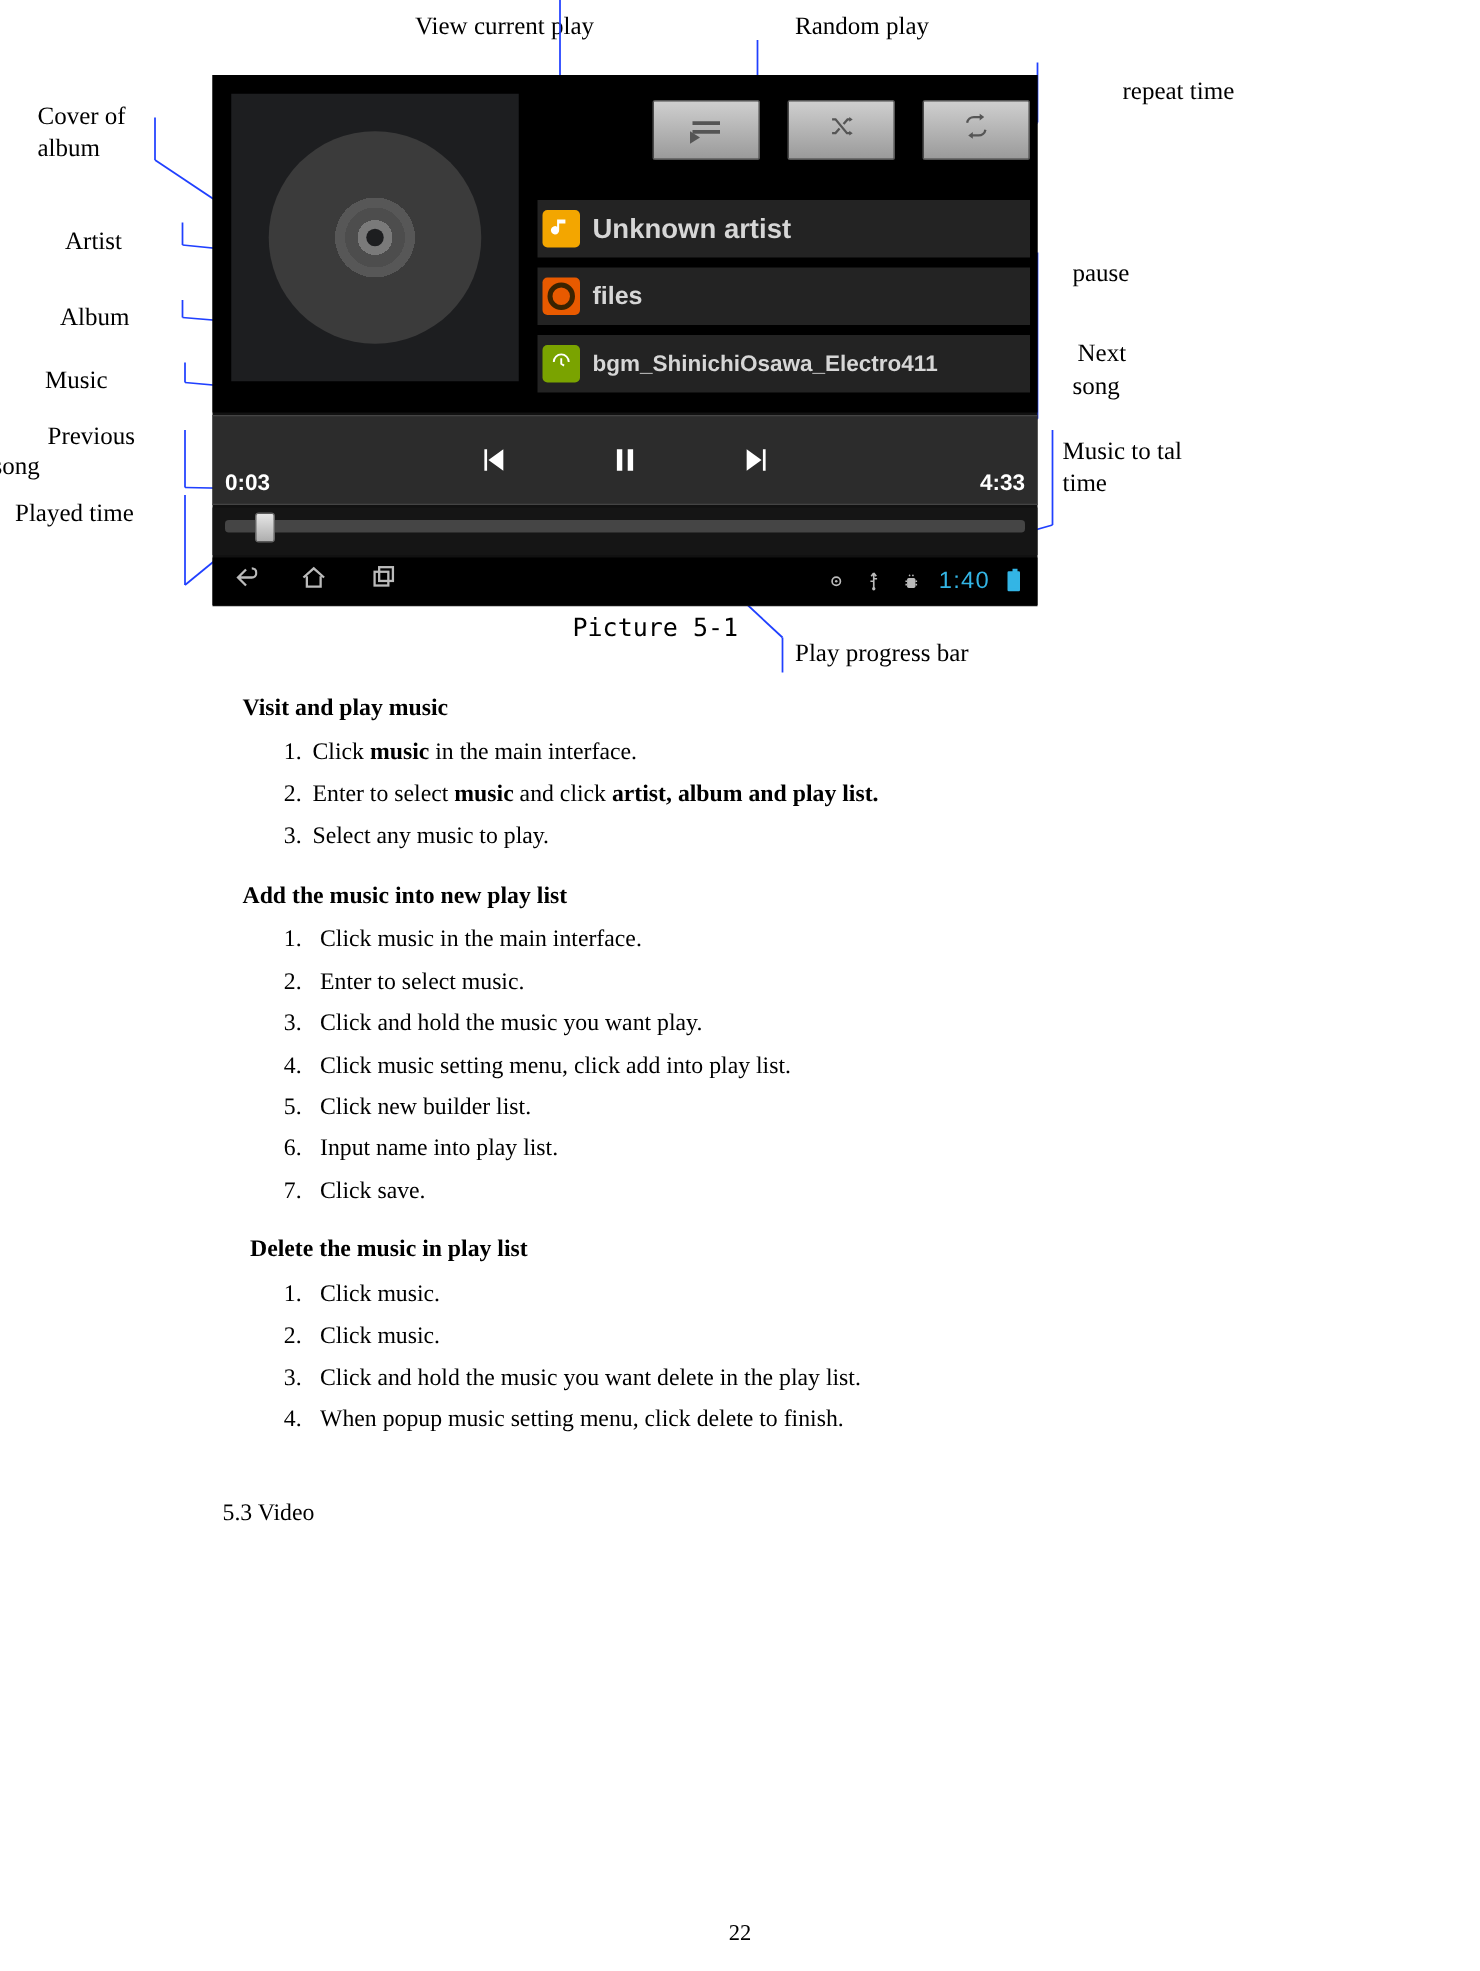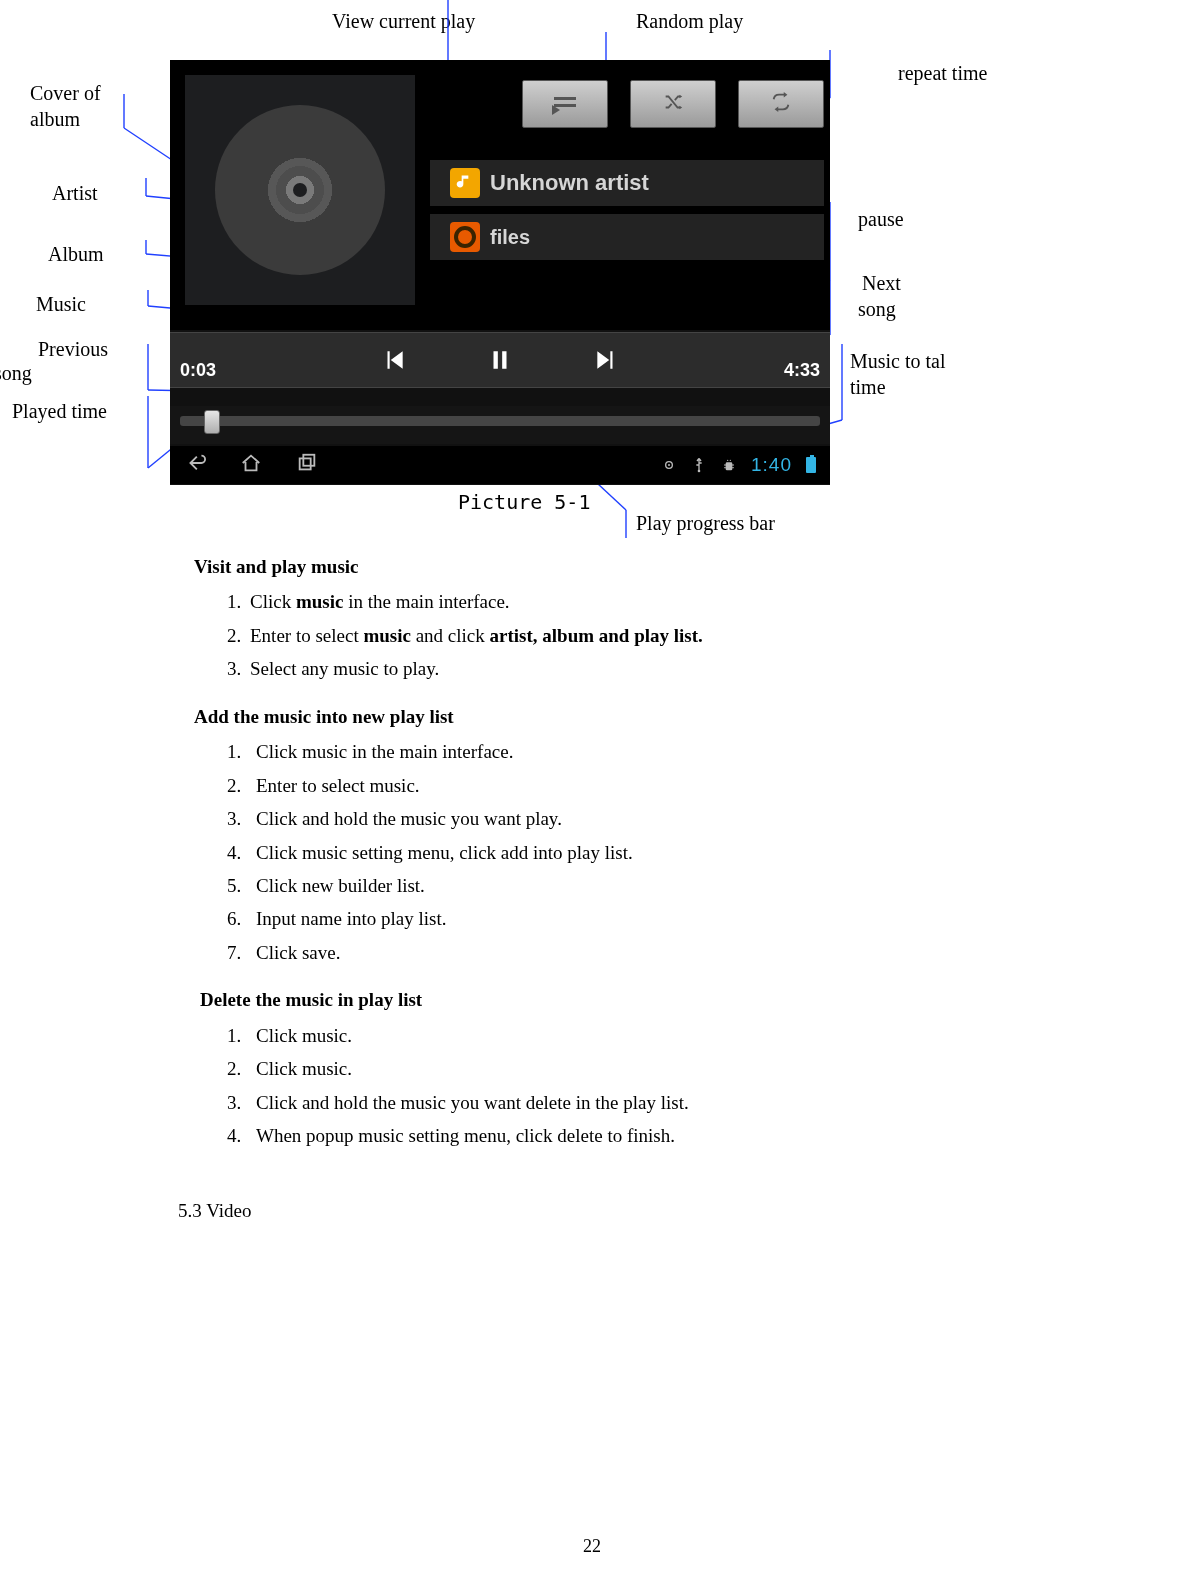--- a/index.html
+++ b/index.html
@@ -64,38 +64,38 @@
   .queue-icon::after { top: 10px; width: 10px; background: transparent;
     border-left: 8px solid #555; border-top: 5px solid transparent; border-bottom: 5px solid transparent;
     left: -2px; height: 0;
   }
   .shuffle-icon svg, .repeat-icon svg { width: 28px; height: 22px; }
 
   .info-rows { position: absolute; left: 260px; top: 100px; right: 6px; }
   .info-row {
     background: #232323;
     height: 46px; margin-bottom: 8px;
-    display: flex; align-items: center; gap: 10px; padding: 0 20px;
+    display: flex; align-items: center; gap: 10px; padding: 0 4px;
     color: #d6d6d6; font-family: Arial, sans-serif; font-weight: bold;
   }
   .info-row .ico {
     width: 30px; height: 30px; border-radius: 4px;
     display: flex; align-items: center; justify-content: center;
     font-size: 18px; color: #fff;
   }
   .ico-artist { background: #f3a600; }
   .ico-artist svg { width: 20px; height: 20px; }
   .ico-album  { background: #e85a00; position: relative; }
   .ico-album::after { content:""; width:14px;height:14px;border:4px solid #3a2300;border-radius:50%; }
   .ico-track  { background: #7aa300; }
   .ico-track svg { width: 18px; height: 18px; }
 
   .transport {
     position: absolute; left: 0; right: 0; top: 272px;
-    height: 56px; background: #2c2c2c;
+    height: 72px; background: #2c2c2c;
     display: flex; align-items: center; justify-content: center; gap: 78px;
     border-top: 1px solid #444; border-bottom: 1px solid #444;
   }
   .transport .time-l, .transport .time-r {
     position: absolute; bottom: 6px; color: #fff;
     font-family: Arial, sans-serif; font-weight: bold; font-size: 18px;
   }
   .transport .time-l { left: 10px; }
   .transport .time-r { right: 10px; }
   .ctl { width: 28px; height: 28px; display:flex;align-items:center;justify-content:center; }
@@ -231,20 +231,28 @@
           <svg viewBox="0 0 24 24">
               <path d="M10 3v10a4 4 0 1 1-2-3V3h8v4h-6" fill="#fff"></path>
             </svg>
         </span>
         <span style="font-size:22px">Unknown artist</span>
       </div>
       <div class="info-row">
         <span class="ico ico-album"></span>
         <span style="font-size:20px">files</span>
       </div>
+      <div class="info-row">
+        <span class="ico ico-track">
+          <svg viewBox="0 0 24 24">
+              <path d="M12 2a8 8 0 0 1 8 8M12 2a8 8 0 0 0-8 8M12 6v6l3 2" stroke="#fff" stroke-width="2" fill="none"></path>
+            </svg>
+        </span>
+        <span style="font-size:18px">bgm_ShinichiOsawa_Electro411</span>
+      </div>
     </div>
   </div>
 
   <div class="transport">
     <div class="ctl">
       <svg viewBox="0 0 24 24">
           <path d="M6 4h2v16H6zM20 4v16L9 12z" fill="#fff"></path>
         </svg>
     </div>
     <div class="ctl">

